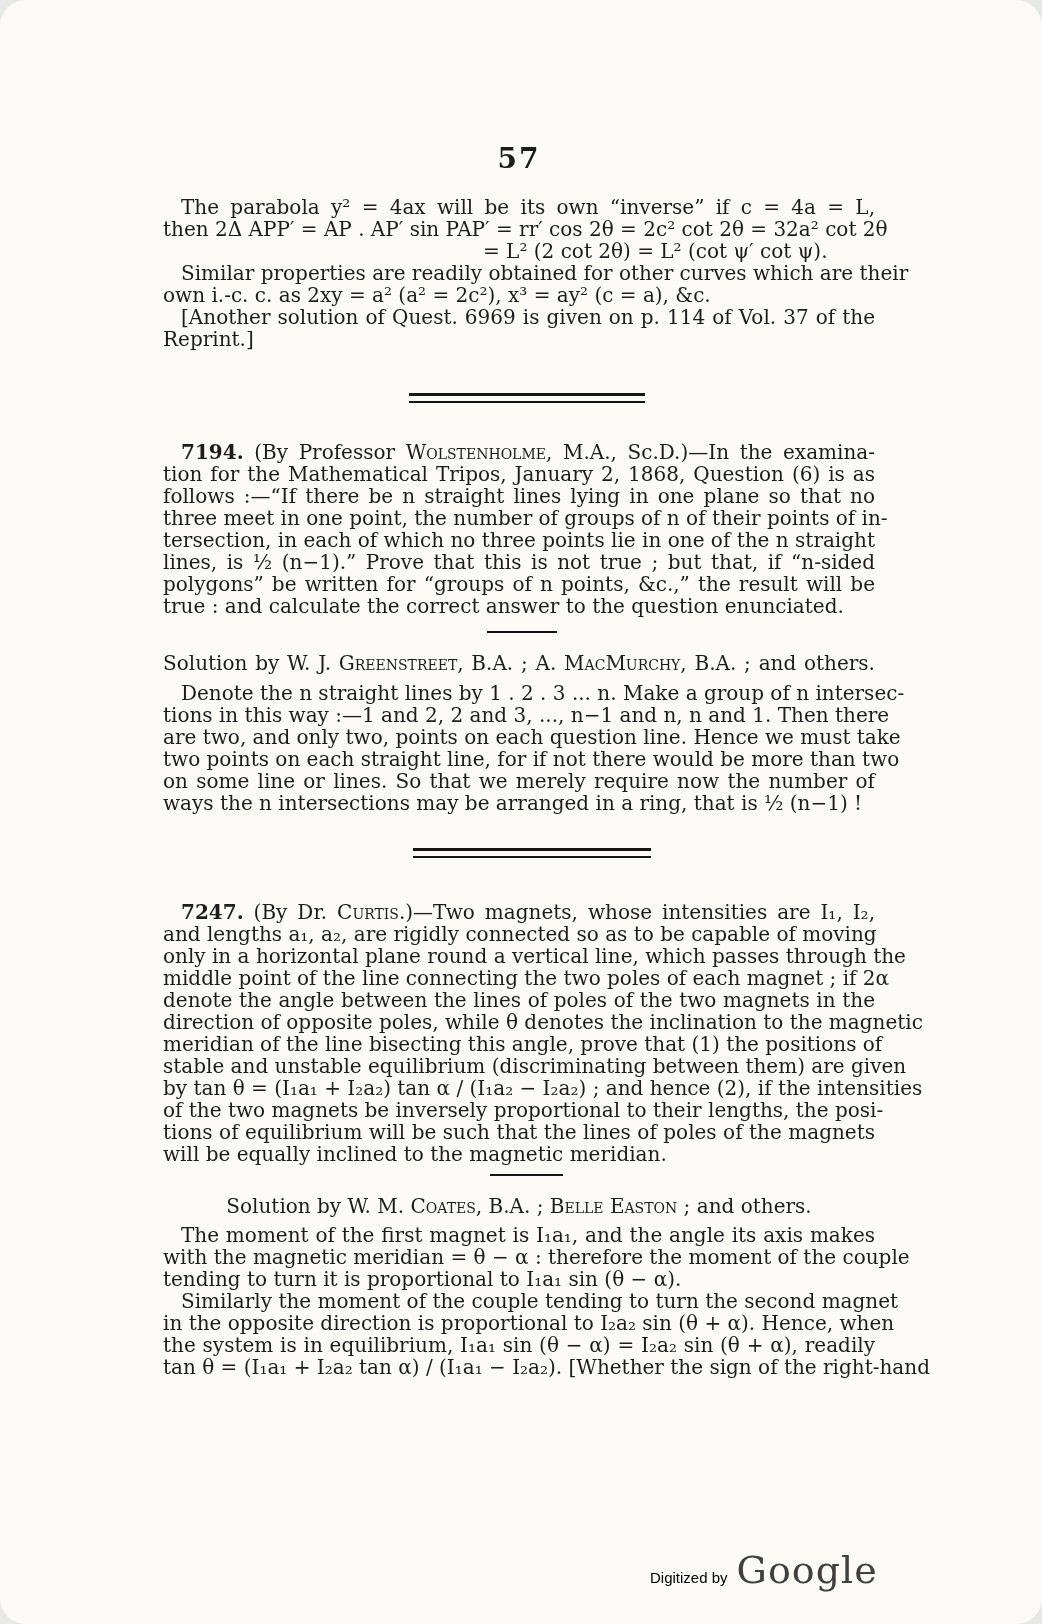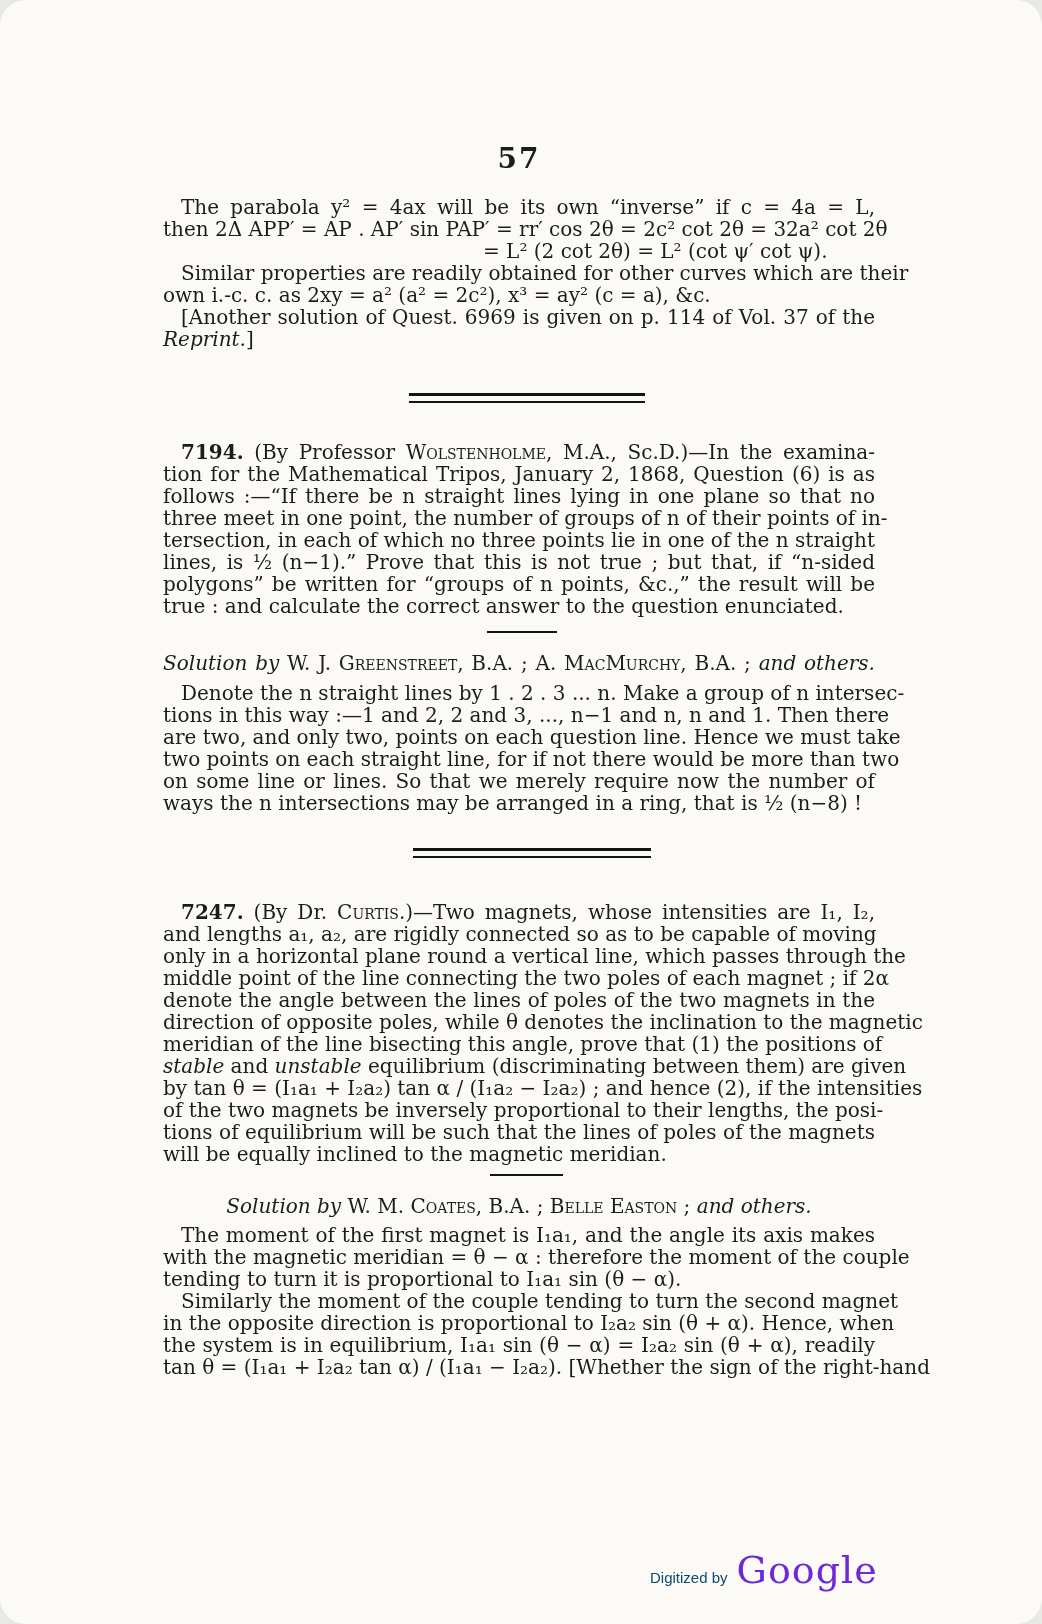--- a/index.html
+++ b/index.html
@@ -13,43 +13,43 @@
     overflow:hidden;
     border-radius:26px;
   }
   .block{position:absolute;left:163px;width:712px;}
   .ln{height:22px;line-height:22px;font-size:20px;white-space:nowrap;}
   .j{text-align:justify;text-align-last:justify;}
   .indent{text-indent:18px;}
   .eq{padding-left:320px;}
   .bold{font-weight:bold;}
   .sc{font-variant-caps:small-caps;}
-  .it{font-style:italic;}
+  .it{}
   .center{text-align:center;}
   .pageno{
     position:absolute;left:163px;width:712px;top:142px;
     text-align:center;font-size:28px;font-weight:bold;
     letter-spacing:2px;
   }
   .rule-double{
     position:absolute;height:5px;
     border-top:3px solid #141414;border-bottom:2px solid #141414;
   }
   .rule-short{position:absolute;border-top:2px solid #141414;}
   .watermark{
     position:absolute;left:650px;top:1548px;
     display:flex;align-items:baseline;gap:9px;
   }
   .wm-pre{
     font-family:"Liberation Sans","DejaVu Sans",sans-serif;
-    font-size:15px;color:#0c4a6e;
+    font-size:15px;color:#000000;
   }
   .wm-logo{
     font-family:"DejaVu Serif","Liberation Serif",serif;
-    font-size:38px;color:#6d28d9;letter-spacing:1px;
+    font-size:38px;color:#404040;letter-spacing:1px;
   }
 </style>
 </head>
 <body>
 
 <div class="page">
 
   <div class="pageno">57</div>
 
   <div class="block" style="top:196px">
@@ -80,21 +80,21 @@
   <div class="block" style="top:652px">
     <div class="ln j"><span class="it">Solution by </span><span class="sc">W. J. Greenstreet, B.A. ; A. MacMurchy, B.A. ; </span><span class="it">and others.</span></div>
   </div>
 
   <div class="block" style="top:682px">
     <div class="ln j indent">Denote the n straight lines by 1 . 2 . 3 ... n.  Make a group of n intersec-</div>
     <div class="ln j">tions in this way :—1 and 2, 2 and 3, ..., n−1 and n, n and 1.  Then there</div>
     <div class="ln j">are two, and only two, points on each question line.  Hence we must take</div>
     <div class="ln j">two points on each straight line, for if not there would be more than two</div>
     <div class="ln j">on some line or lines.  So that we merely require now the number of</div>
-    <div class="ln">ways the n intersections may be arranged in a ring, that is ½ (n−8) !</div>
+    <div class="ln">ways the n intersections may be arranged in a ring, that is ½ (n−1) !</div>
   </div>
 
   <div class="rule-double" style="top:848px;left:413px;width:238px;"></div>
 
   <div class="block" style="top:901px">
     <div class="ln j indent"><span class="bold">7247.</span><span>  (By Dr. </span><span class="sc">Curtis</span><span>.)—Two magnets, whose intensities are I₁, I₂,</span></div>
     <div class="ln j">and lengths a₁, a₂, are rigidly connected so as to be capable of moving</div>
     <div class="ln j">only in a horizontal plane round a vertical line, which passes through the</div>
     <div class="ln j">middle point of the line connecting the two poles of each magnet ; if 2α</div>
     <div class="ln j">denote the angle between the lines of poles of the two magnets in the</div>

